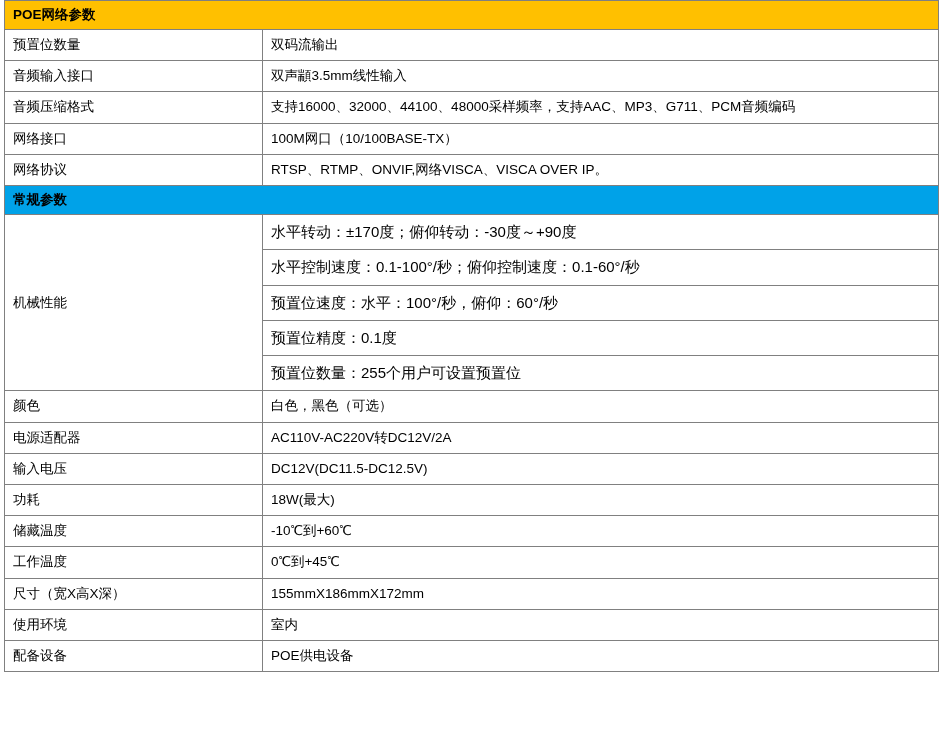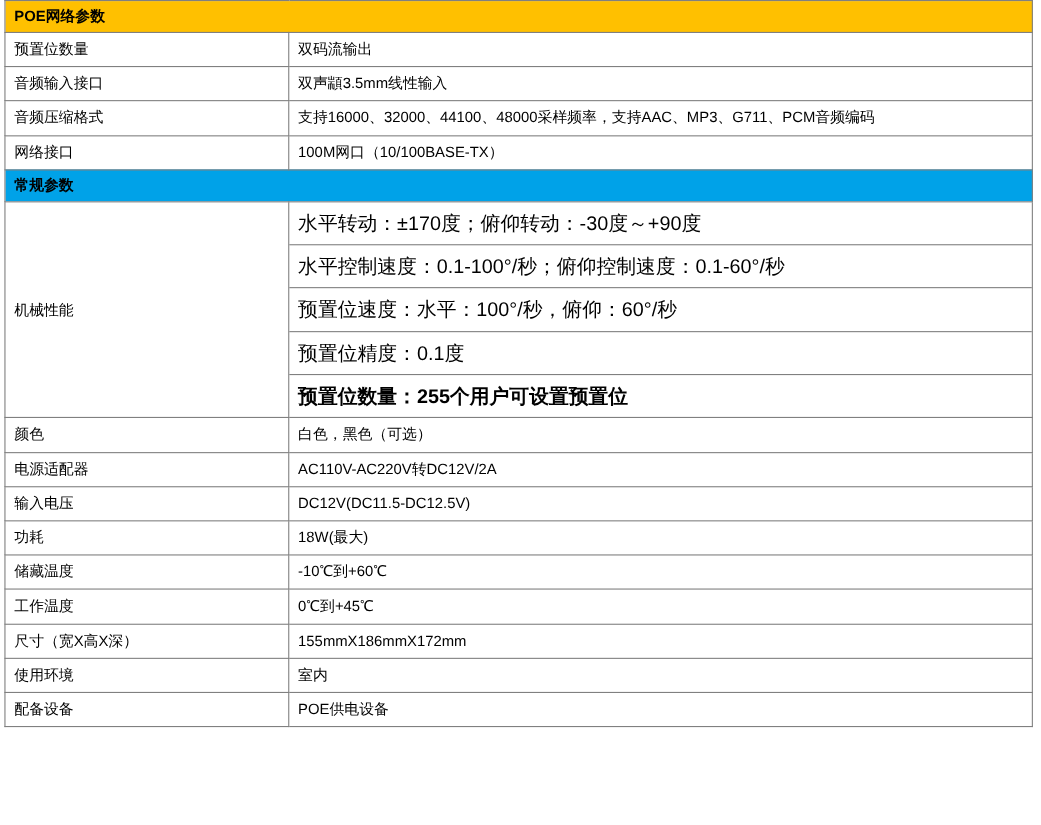--- a/index.html
+++ b/index.html
@@ -53,25 +53,24 @@
     text-align: left;
   }
   .sub-table {
     border-collapse: collapse;
     width: 100%;
   }
   .sub-table td {
     border: none;
     border-bottom: 1px solid #808080;
     padding: 7px 8px;
-    font-size: 18px;
+    font-size: 15px;
   }
   .sub-table tr:last-child td {
     border-bottom: none;
-    font-weight: bold;
   }
   td.nested {
     padding: 0;
   }
 </style>
 </head>
 <body>
 
 <table class="spec-table">
   <colgroup>
@@ -92,20 +91,24 @@
       <td>音频输入接口</td>
       <td>双声顓3.5mm线性输入</td>
     </tr>
     <tr class="row-h">
       <td>音频压缩格式</td>
       <td>支持16000、32000、44100、48000采样频率，支持AAC、MP3、G711、PCM音频编码</td>
     </tr>
     <tr class="row-h">
       <td>网络接口</td>
       <td>100M网口（10/100BASE-TX）</td>
+    </tr>
+    <tr class="row-h">
+      <td>网络协议</td>
+      <td>RTSP、RTMP、ONVIF,网络VISCA、VISCA OVER IP。</td>
     </tr>
 
     <tr class="section-blue">
       <td colspan="2">常规参数</td>
     </tr>
 
     <tr>
       <td class="mech-label">机械性能</td>
       <td class="nested">
         <table class="sub-table">

